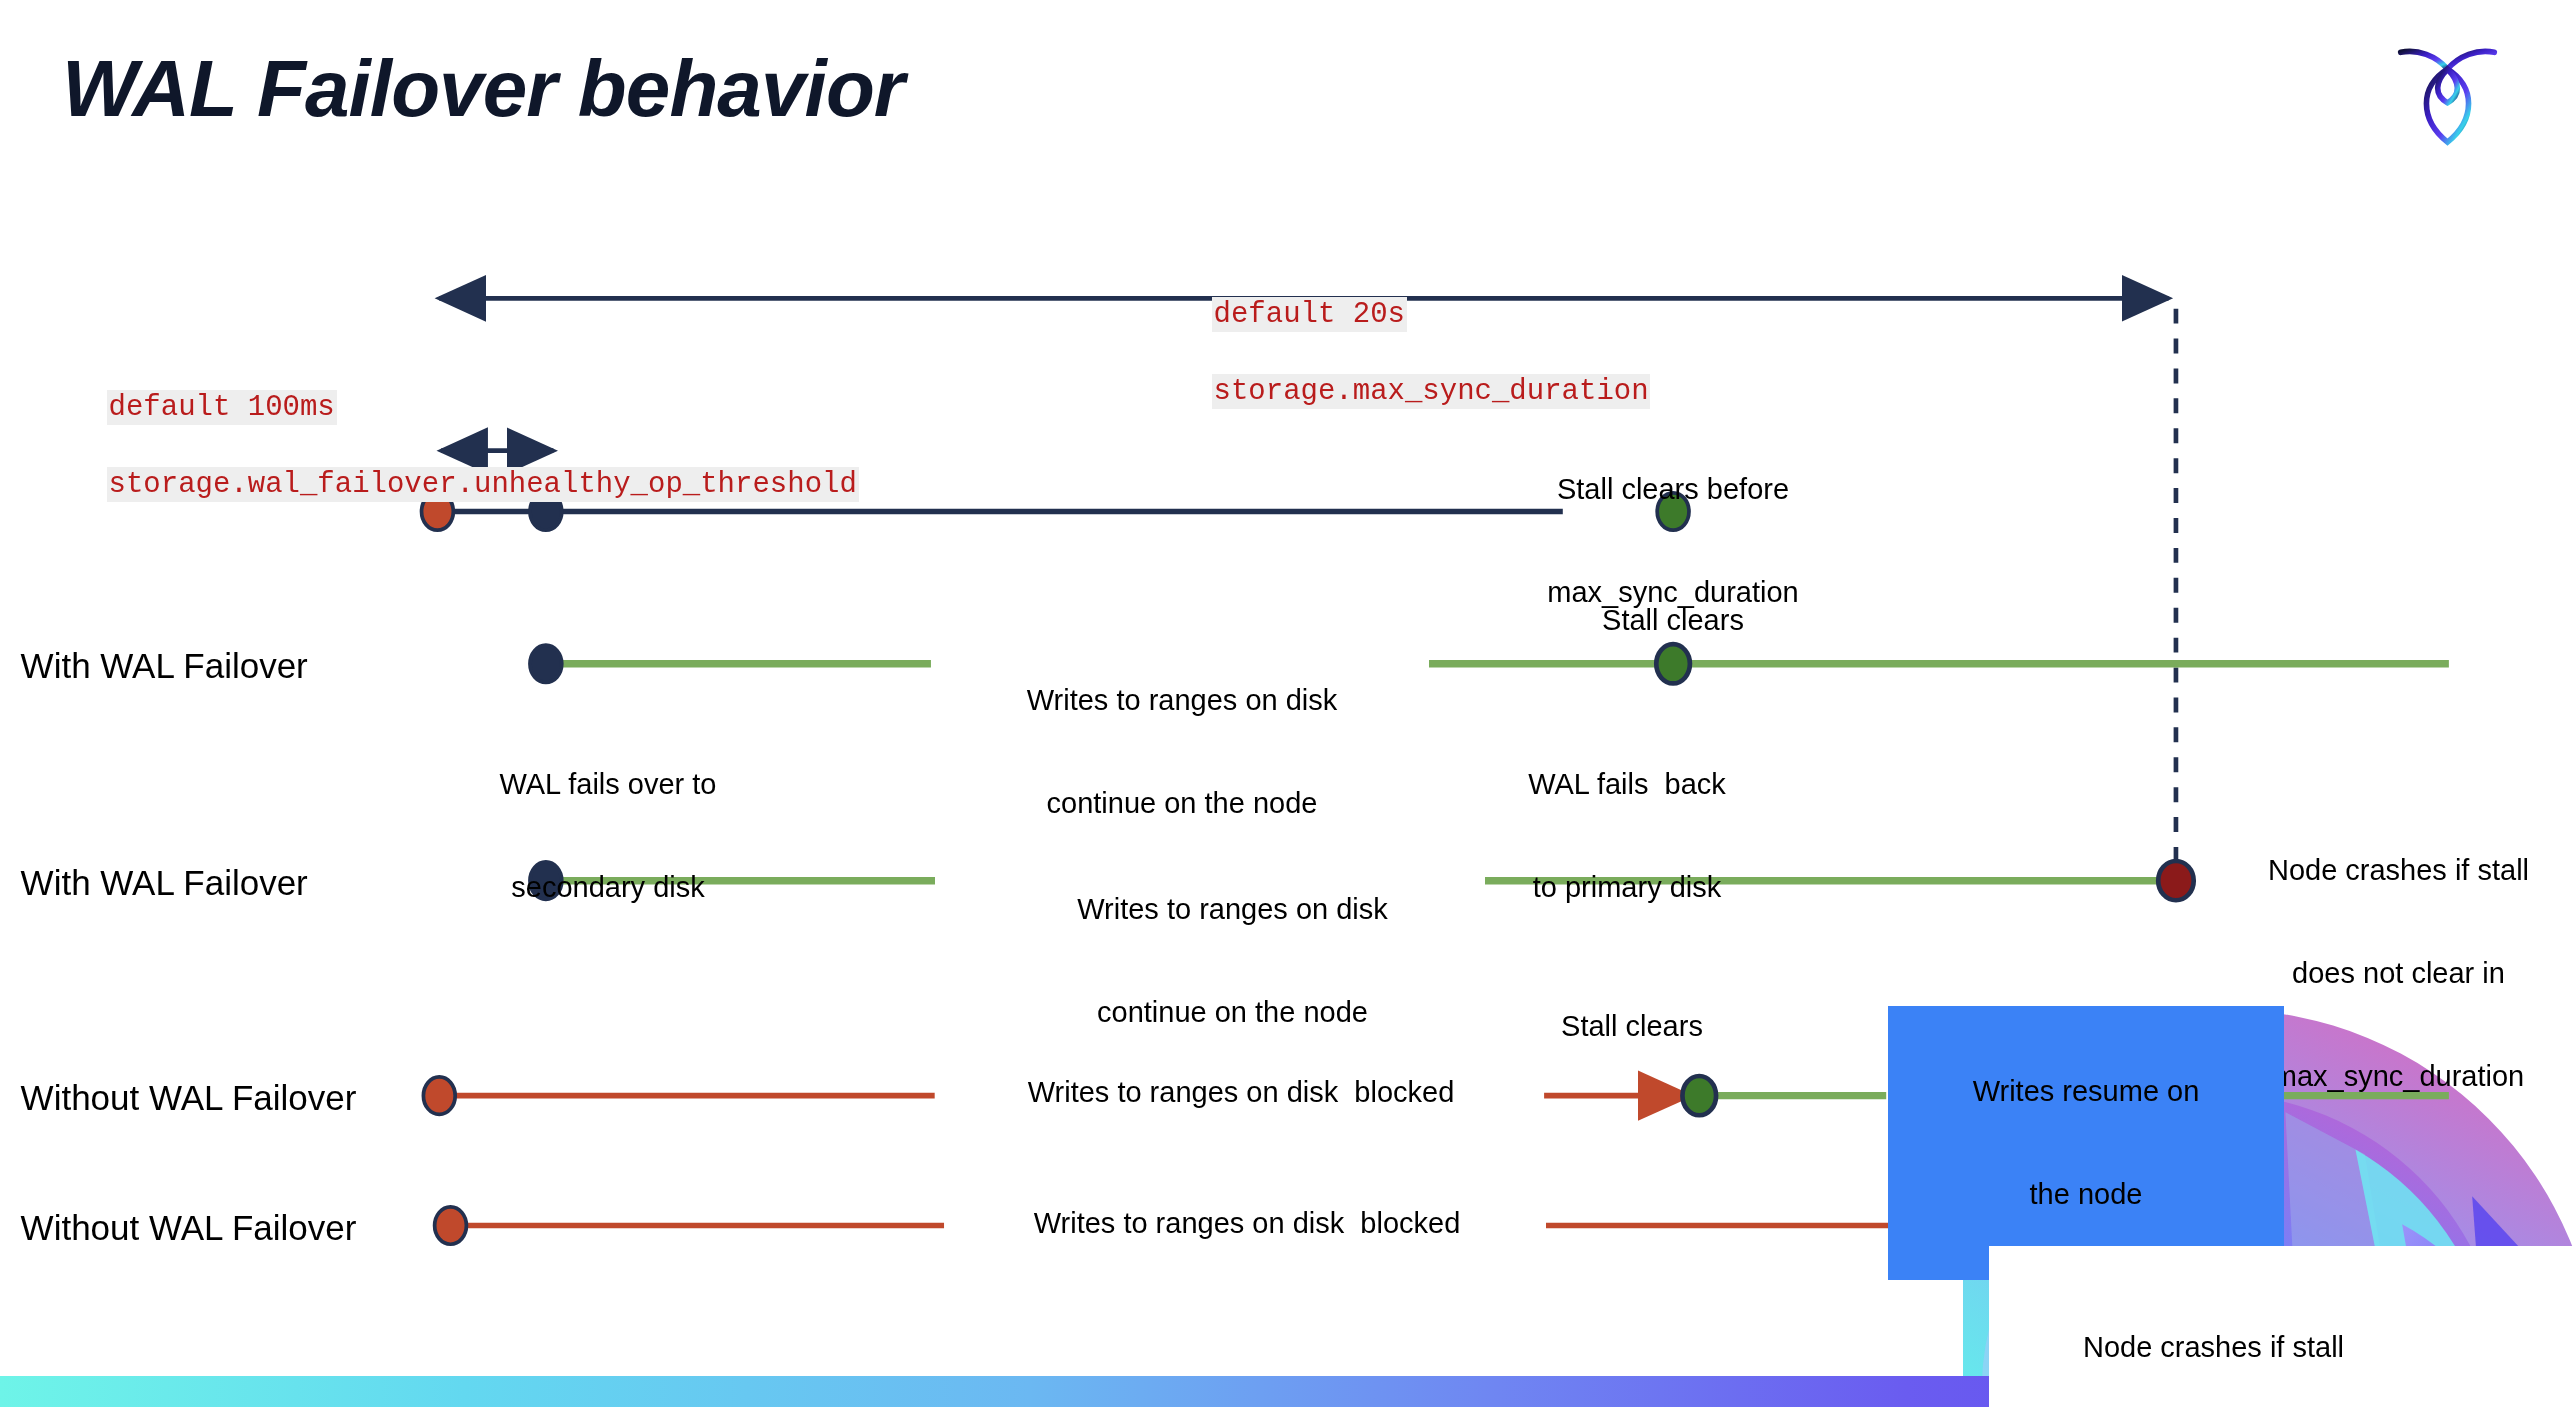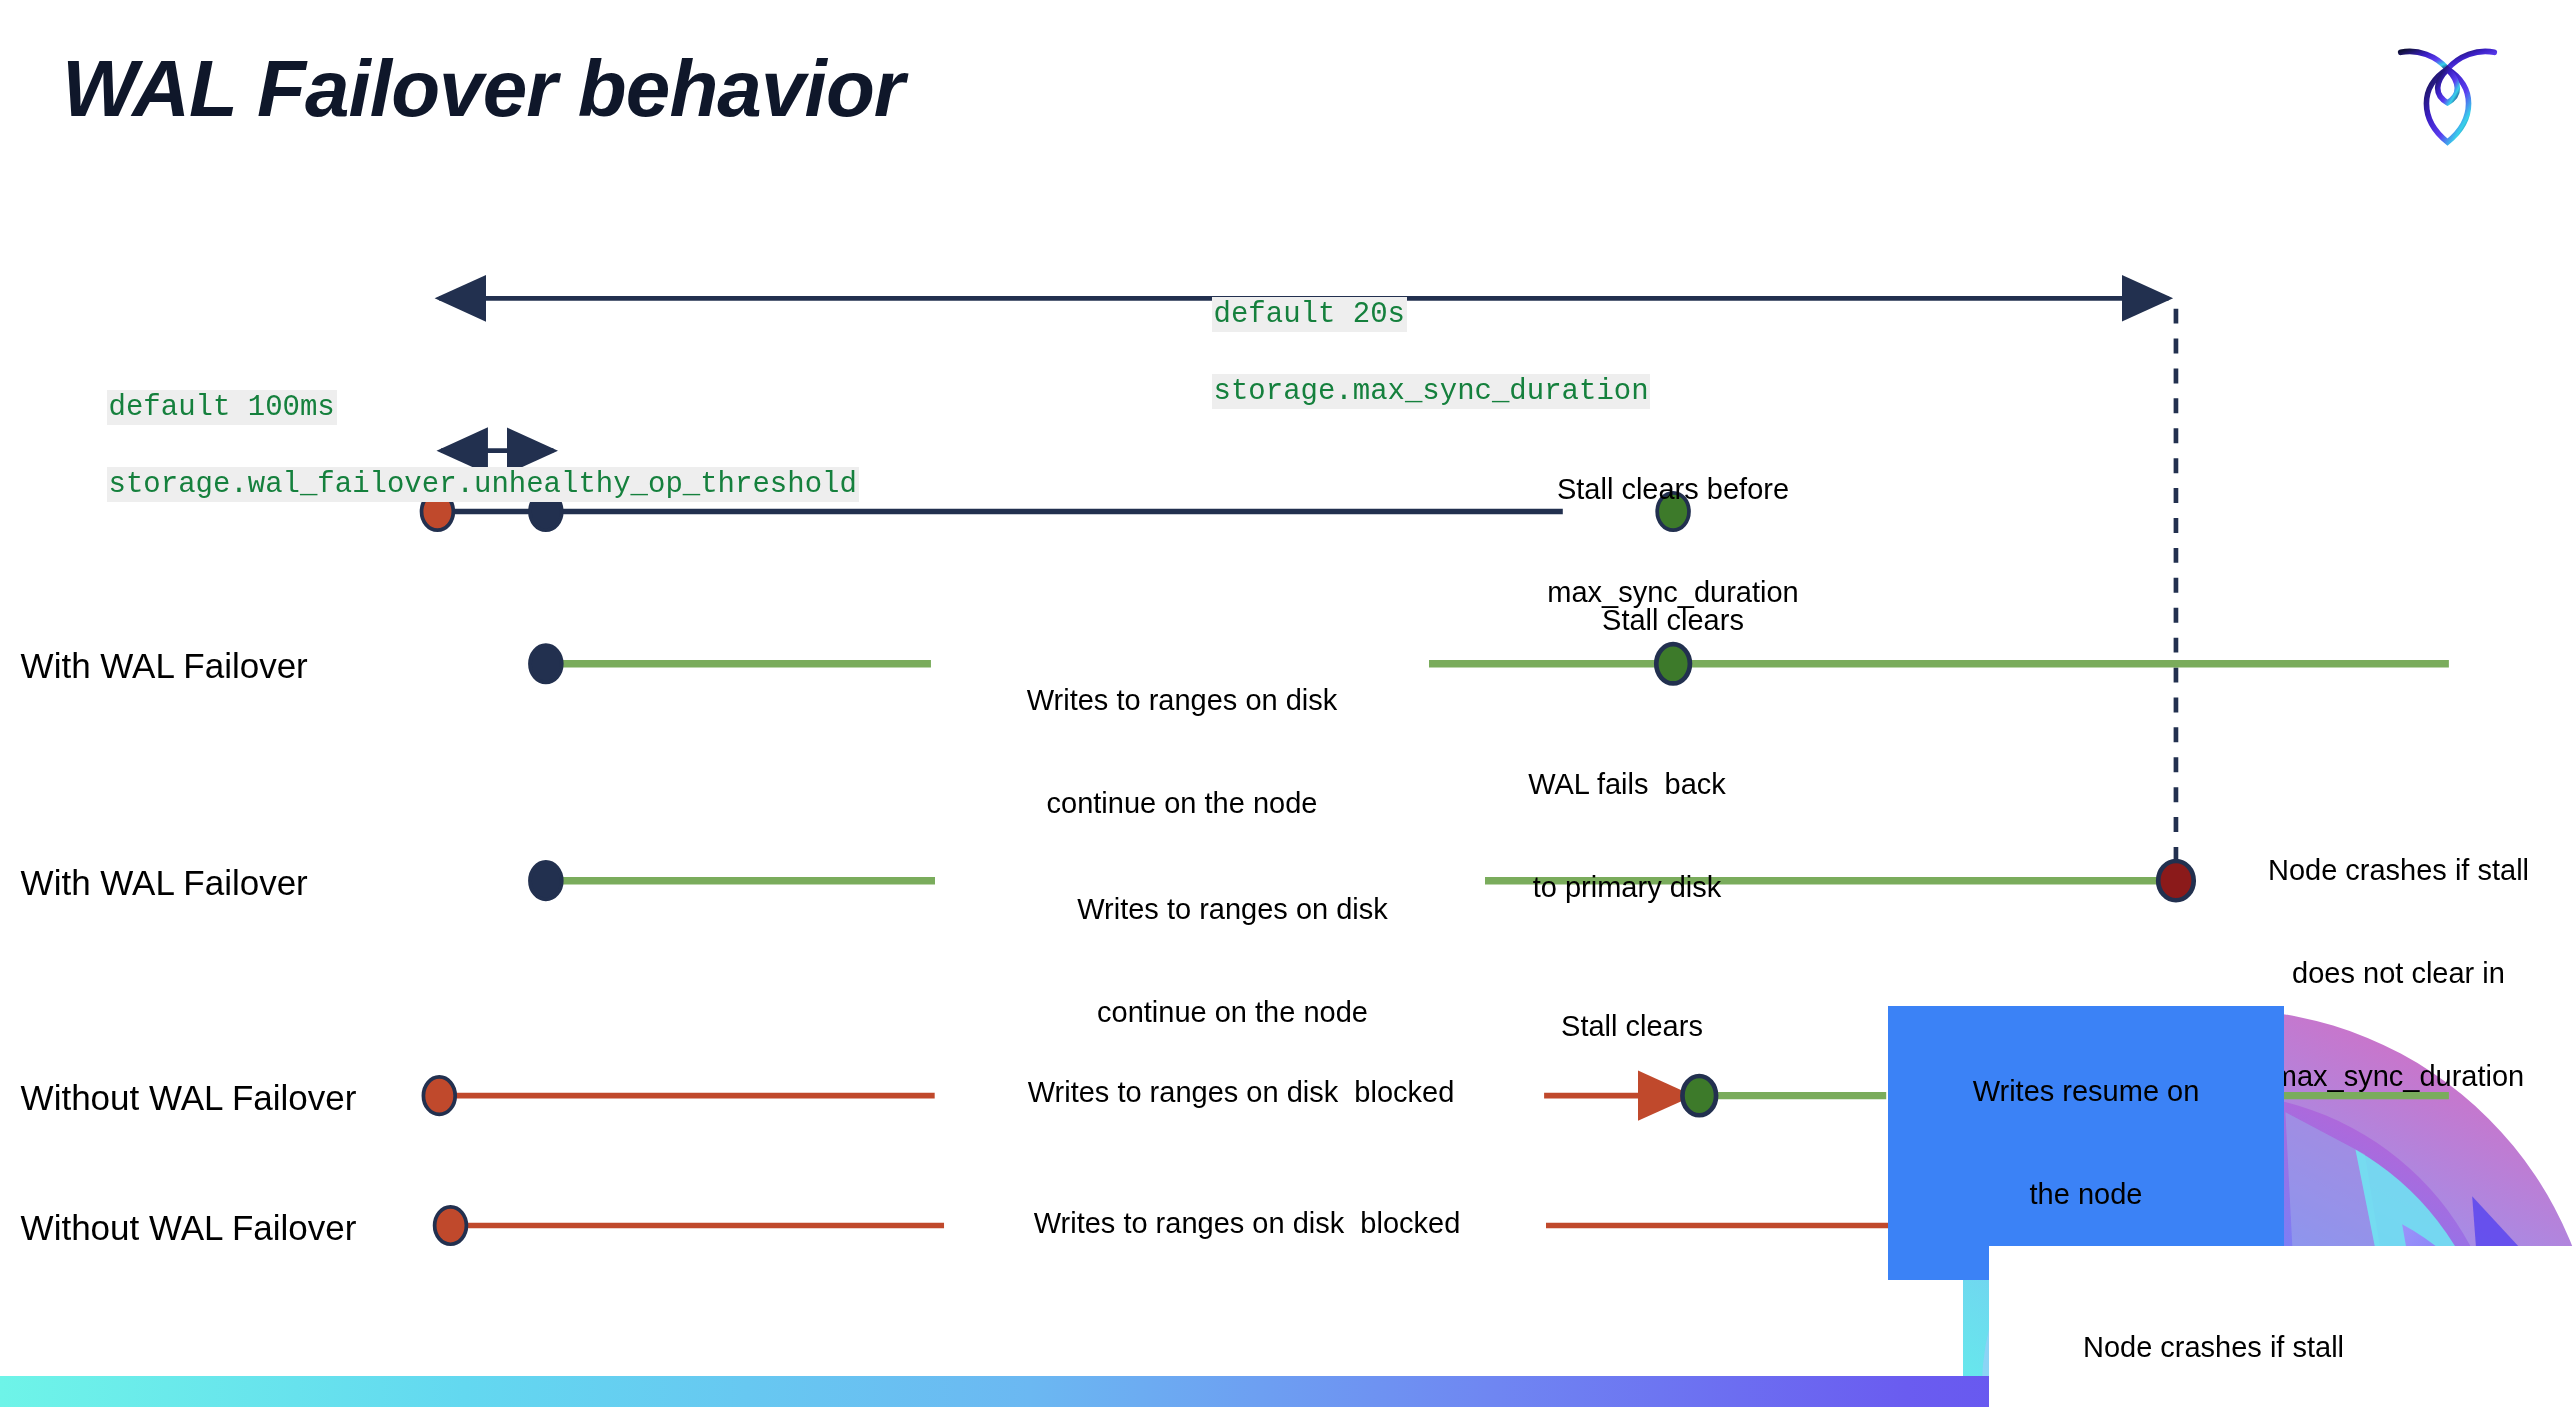--- a/index.html
+++ b/index.html
@@ -106,21 +106,21 @@
   .note {
     font-size: 29px;
     text-align: center;
   }
   .note.left {
     text-align: center;
   }
   .mono {
     font-family: "Liberation Mono", "DejaVu Sans Mono", monospace;
     font-size: 29px;
-    color: #15803d;
+    color: #b91c1c;
     line-height: 1.32;
     white-space: pre;
   }
   .mono span {
     background: #eeeeee;
     padding: 0.9px 1.9px;
   }
 </style>
 </head>
 <body>
@@ -275,20 +275,24 @@
     <div>max_sync_duration</div>
   </div>
 
   <div class="lbl note" style="left:935px; top:615px; width:494px; background:#ffffff;">
     <div>Writes to ranges on disk</div>
     <div>continue on the node</div>
   </div>
 
   <div class="lbl note" style="left:1533px; top:603px; width:280px;">Stall clears</div>
 
+  <div class="lbl note" style="left:421px; top:699px; width:374px;">
+    <div>WAL fails over to</div>
+    <div>secondary disk</div>
+  </div>
 
   <div class="lbl note" style="left:1468px; top:699px; width:318px;">
     <div>WAL fails  back</div>
     <div>to primary disk</div>
   </div>
 
   <div class="lbl note" style="left:980px; top:824px; width:505px; background:#ffffff;">
     <div>Writes to ranges on disk</div>
     <div>continue on the node</div>
   </div>

